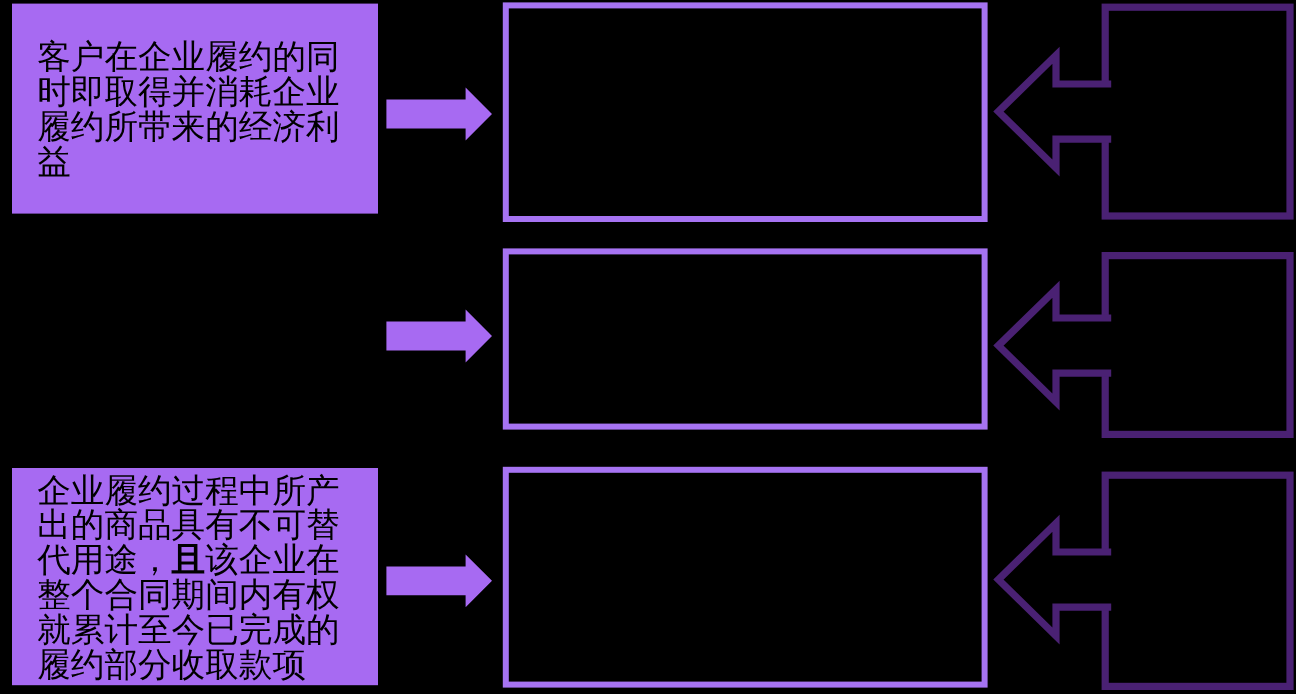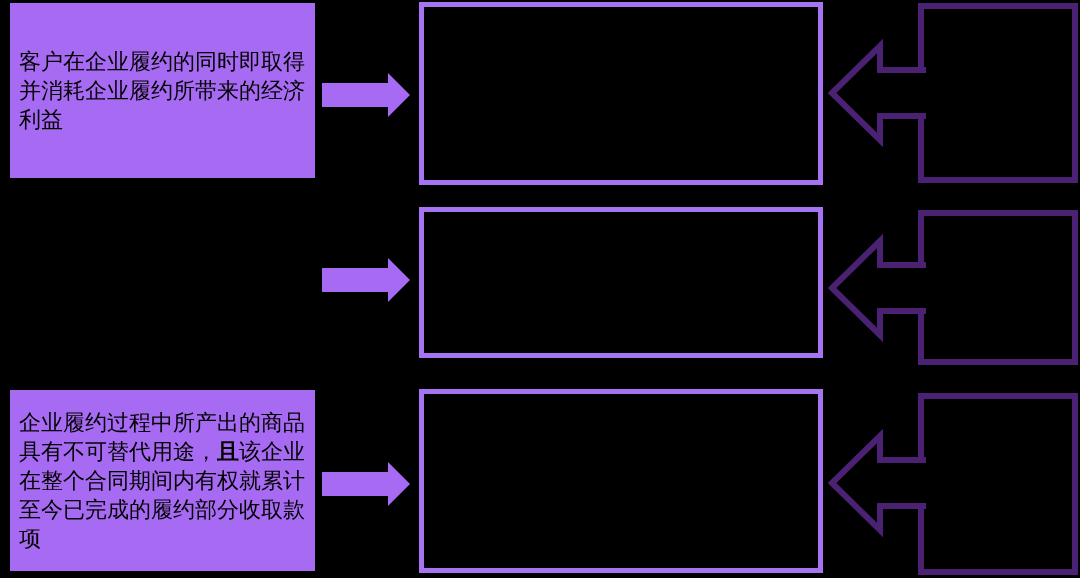--- a/index.html
+++ b/index.html
@@ -11,22 +11,22 @@
   
   .left-box{
     position:absolute;left:10px;width:305px;
     background:var(--purple,#a76af2);
     display:flex;align-items:center;box-sizing:border-box;
   }
   .left-box.r1{top:3px;height:175px;}
   .left-box.r2{top:204px;height:153px;}
   .left-box.r3{top:390px;height:181px;}
   .criterion-text{
-    margin:0;padding:0 6px 0 9px;
-    font-size:22px;line-height:29px;color:var(--text,#000);
+    margin:12px;padding:0 6px 0 9px;
+    font-size:28px;line-height:29px;color:var(--text,#000);
     word-break:normal;
   }
   .criterion-text .b{font-weight:bold;}
   
   .arrow-right{position:absolute;left:315px;width:100px;height:46px;}
   .arrow-right polygon{fill:var(--purple,#a76af2);}
   .arrow-right.r1{top:72px;}
   .arrow-right.r2{top:257px;}
   .arrow-right.r3{top:461px;}
   

